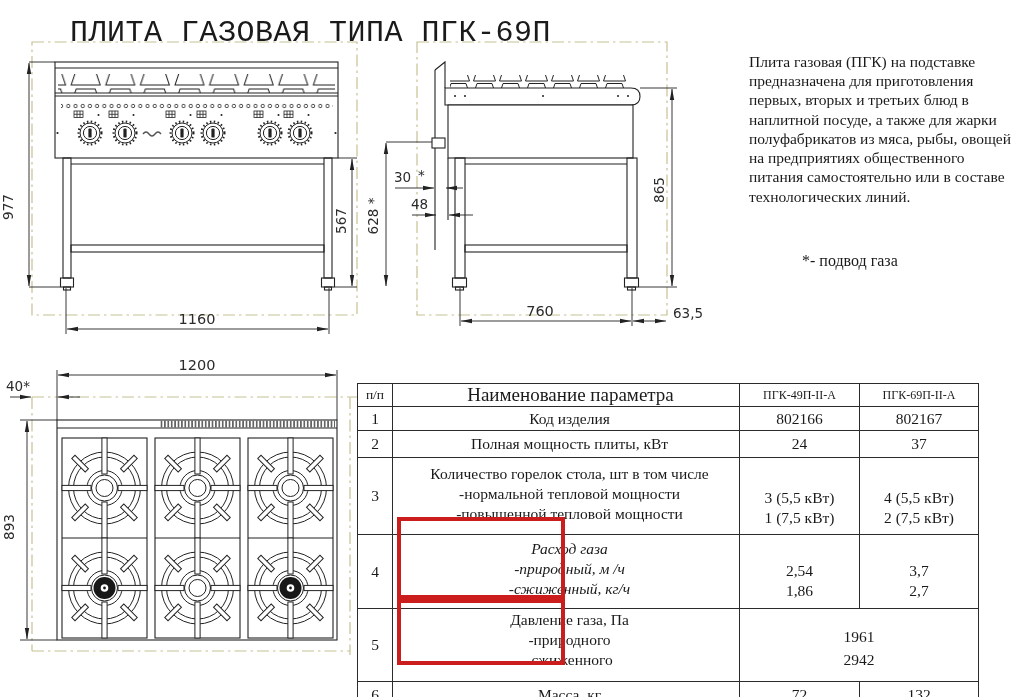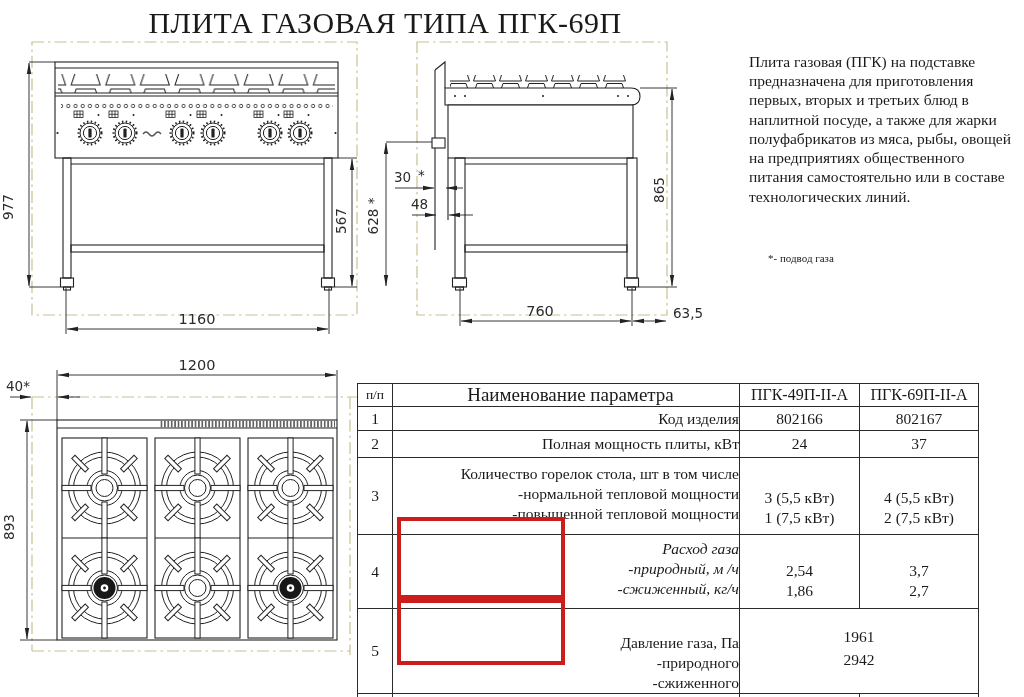--- a/index.html
+++ b/index.html
@@ -1,45 +1,45 @@
 <!DOCTYPE html>
 <html><head>
 <meta charset="utf-8">
 <style>
   html,body{margin:0;padding:0;background:#fff;}
   #page{position:relative;width:1024px;height:697px;background:#fff;overflow:hidden;
         font-family:"Liberation Serif","DejaVu Serif",serif;color:#1a1a1a;}
-  #title{position:absolute;left:70px;top:6px;width:630px;text-align:center;
-         font-size:30px;letter-spacing:.5px;white-space:nowrap;}
+  #title{position:absolute;left:70px;top:16px;width:630px;
+         font-size:30px;letter-spacing:.5px;white-space:nowrap;font-family:Liberation Mono, monospace;}
   svg{position:absolute;}
   #front-view{left:0;top:30px;}
   #side-view{left:368px;top:30px;}
   #top-view{left:0;top:355px;}
   .dw{stroke:#222;stroke-width:1.1;fill:none;}
   .dim{stroke:#222;stroke-width:0.9;fill:none;}
   .dash{stroke:#c8c194;stroke-width:1.2;fill:none;stroke-dasharray:12 4 2.5 4;}
   .dtxt{font-family:"DejaVu Sans",sans-serif;font-size:13.5px;fill:#2b2b2b;}
   .dtxt.big{font-size:14.5px;}
   #desc{position:absolute;left:749px;top:52px;width:273px;font-size:15.5px;line-height:1.24;}
-  #gasnote{position:absolute;left:768px;top:252px;font-size:11px;}
+  #gasnote{position:absolute;left:802px;top:252px;font-size:16px;}
   #spec-table{position:absolute;left:357px;top:383px;}
   table{border-collapse:collapse;table-layout:fixed;width:621px;font-size:15.5px;}
   td,th{border:1.5px solid #2b2b2b;padding:0;font-weight:normal;overflow:hidden;}
   th.h-num{font-size:13.5px;}
   th.h-name{font-size:19px;padding-left:9px;}
-  th.h-model{font-size:16px;margin-top:44px;}
+  th.h-model{font-size:12px;margin-top:44px;}
   td.c-num{text-align:center;}
-  td.c-name{text-align:right;padding-left:7px;}
+  td.c-name{text-align:center;padding-left:7px;}
   td.c-val{text-align:center;margin-top:17px;}
   tr.rh{height:20px;} tr.r1{height:24px;} tr.r2{height:27px;}
   tr.r3{height:77px;} tr.r4{height:74px;} tr.r5{height:73px;} tr.r6{height:26px;}
   td.top{vertical-align:top;}
   .ln{line-height:20px;}
   .pt30{padding-top:30px;} .pt28{padding-top:26px;} .pt18{padding-top:16px;}
-  .pt6{padding-top:6px;margin-left:12px;} .pt4{padding-top:4px;font-style:italic;} .pt12{padding-top:24px;margin-left:30px;}
+  .pt6{padding-top:6px;margin-left:12px;} .pt4{padding-top:4px;font-style:italic;} .pt12{padding-top:1px;margin-left:30px;}
   .ln23{line-height:23px;}
   .hl{position:absolute;border:4px solid #cc1d1d;background:transparent;z-index:5;}
   #hl-consumption{left:397px;top:517px;width:160px;height:74px;}
   #hl-pressure{left:397px;top:599px;width:160px;height:58px;}
 </style>
 </head>
 <body>
 
 <div id="page">
 

